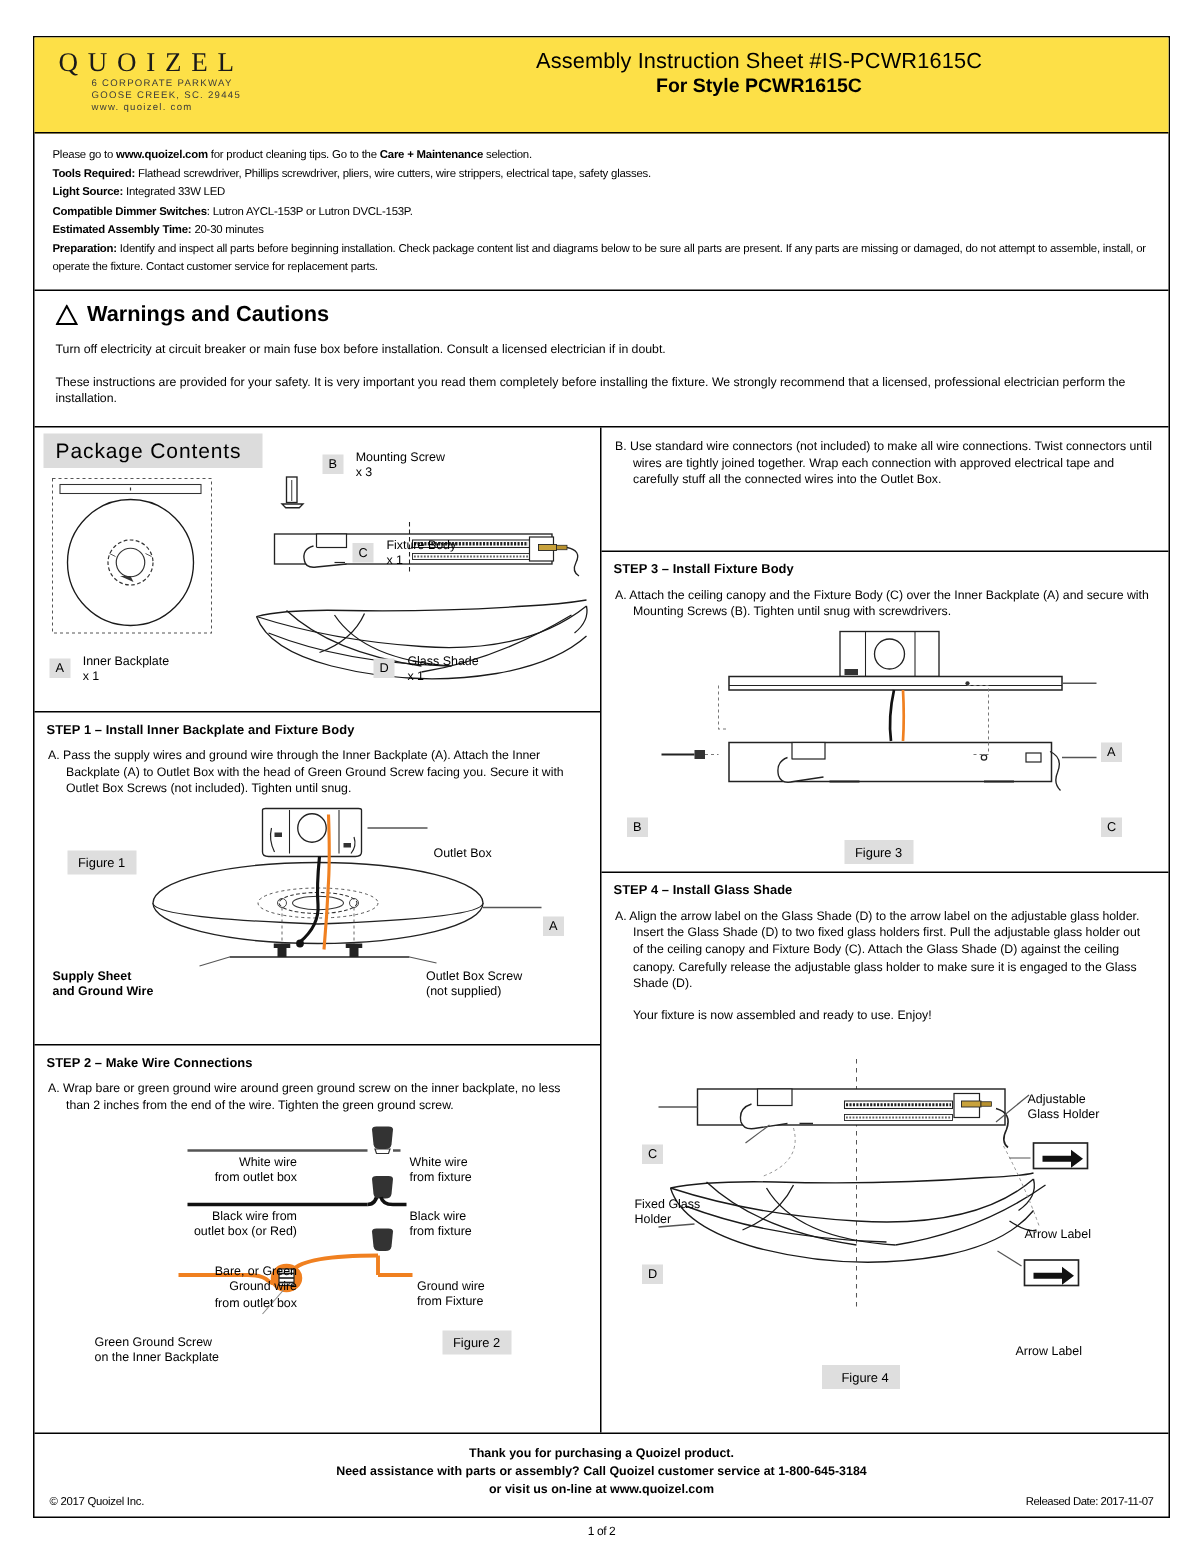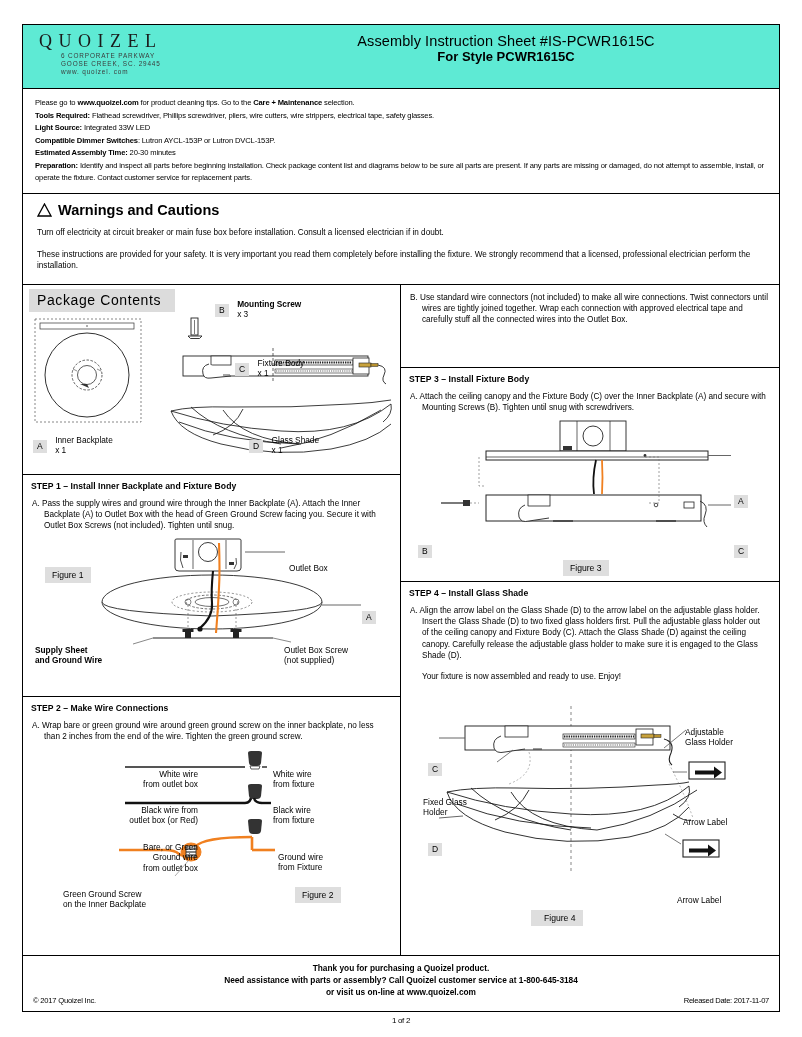--- a/index.html
+++ b/index.html
@@ -15,21 +15,21 @@
     width:758px; height:988px;
     border:1.5px solid #000;
     background:#fff;
     display:flex; flex-direction:column;
   }
 
   
   .header {
     display:flex; align-items:stretch;
     height:64px; border-bottom:1.5px solid #000;
-    background:#5eead4;
+    background:#fde047;
   }
   .logo-block { width:210px; padding:6px 0 0 16px; }
   .logo-word {
     font-family:"Liberation Serif", serif;
     font-size:18px; letter-spacing:6.5px; color:#1a1a1a;
     line-height:20px;
   }
   .logo-addr {
     font-family:"Liberation Sans", sans-serif;
     font-size:6.4px; letter-spacing:0.85px; color:#3b3b3b;
@@ -212,21 +212,21 @@
         <div style="position:absolute; left:10px; top:150px;">
           <span class="tag">A</span>
           <span style="display:inline-block; vertical-align:top; margin-left:4px;">
             <span class="cap" style="display:block;">Inner Backplate</span>
             <span class="cap" style="display:block;">x 1</span>
           </span>
         </div>
         <div style="position:absolute; left:192px; top:14px;">
           <span class="tag">B</span>
           <span style="display:inline-block; vertical-align:top; margin-left:4px;">
-            <span class="cap" style="display:block;font-weight:bold;">Mounting Screw</span>
+            <span class="cap" style="display:block;">Mounting Screw</span>
             <span class="cap" style="display:block;">x 3</span>
           </span>
         </div>
         <div style="position:absolute; left:212px; top:73px;">
           <span class="tag">C</span>
           <span style="display:inline-block; vertical-align:top; margin-left:4px;">
             <span class="cap" style="display:block;">Fixture Body</span>
             <span class="cap" style="display:block;">x 1</span>
           </span>
         </div>
@@ -482,21 +482,21 @@
         <div style="position:absolute; left:284px; top:145px; text-align:left;">
           <div class="cap">Adjustable</div>
           <div class="cap">Glass Holder</div>
         </div>
         <div style="position:absolute; left:22px; top:215px;">
           <div class="cap">Fixed Glass</div>
           <div class="cap">Holder</div>
         </div>
         <div class="cap" style="position:absolute; left:282px; top:235px;">Arrow Label</div>
         <div class="cap" style="position:absolute; left:276px; top:313px;">Arrow Label</div>
-        <div class="figtag" style="position:absolute; left:130px; top:328px;padding-left:13px;">Figure 4</div>
+        <div class="figtag" style="position:absolute; left:147px; top:328px;padding-left:13px;">Figure 4</div>
       </div>
     </div>
   </div>
 
   <div class="footer">
     <div class="footer-center">Thank you for purchasing a Quoizel product.</div>
     <div class="footer-center">Need assistance with parts or assembly? Call Quoizel customer service at 1-800-645-3184</div>
     <div class="footer-center">or visit us on-line at www.quoizel.com</div>
     <div class="copy">© 2017  Quoizel Inc.</div>
     <div class="rel">Released Date: 2017-11-07</div>

